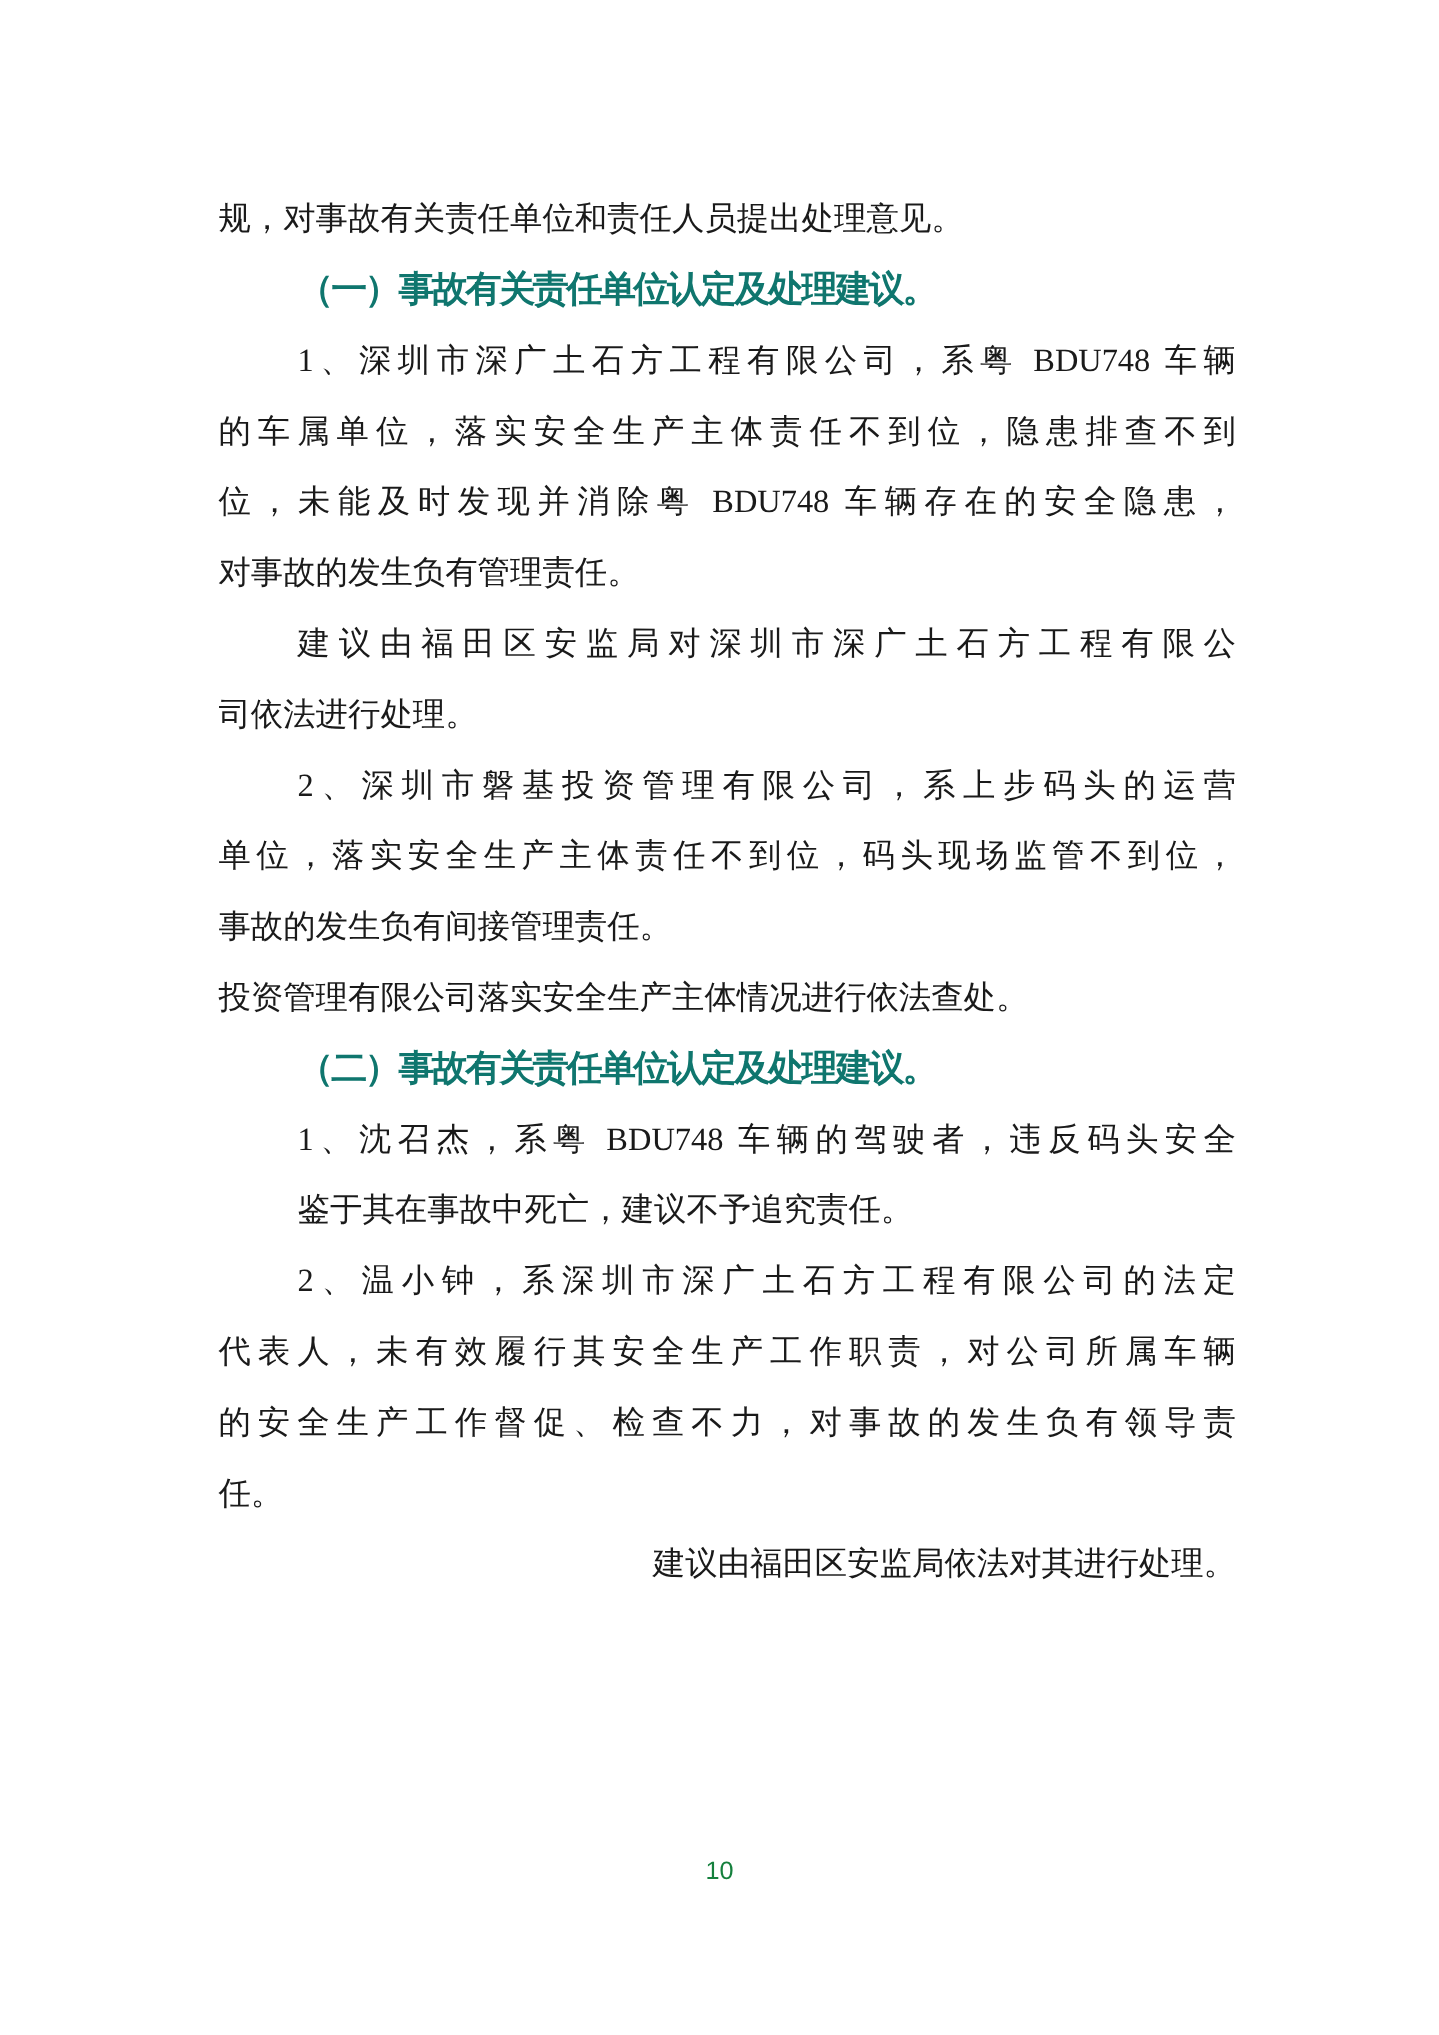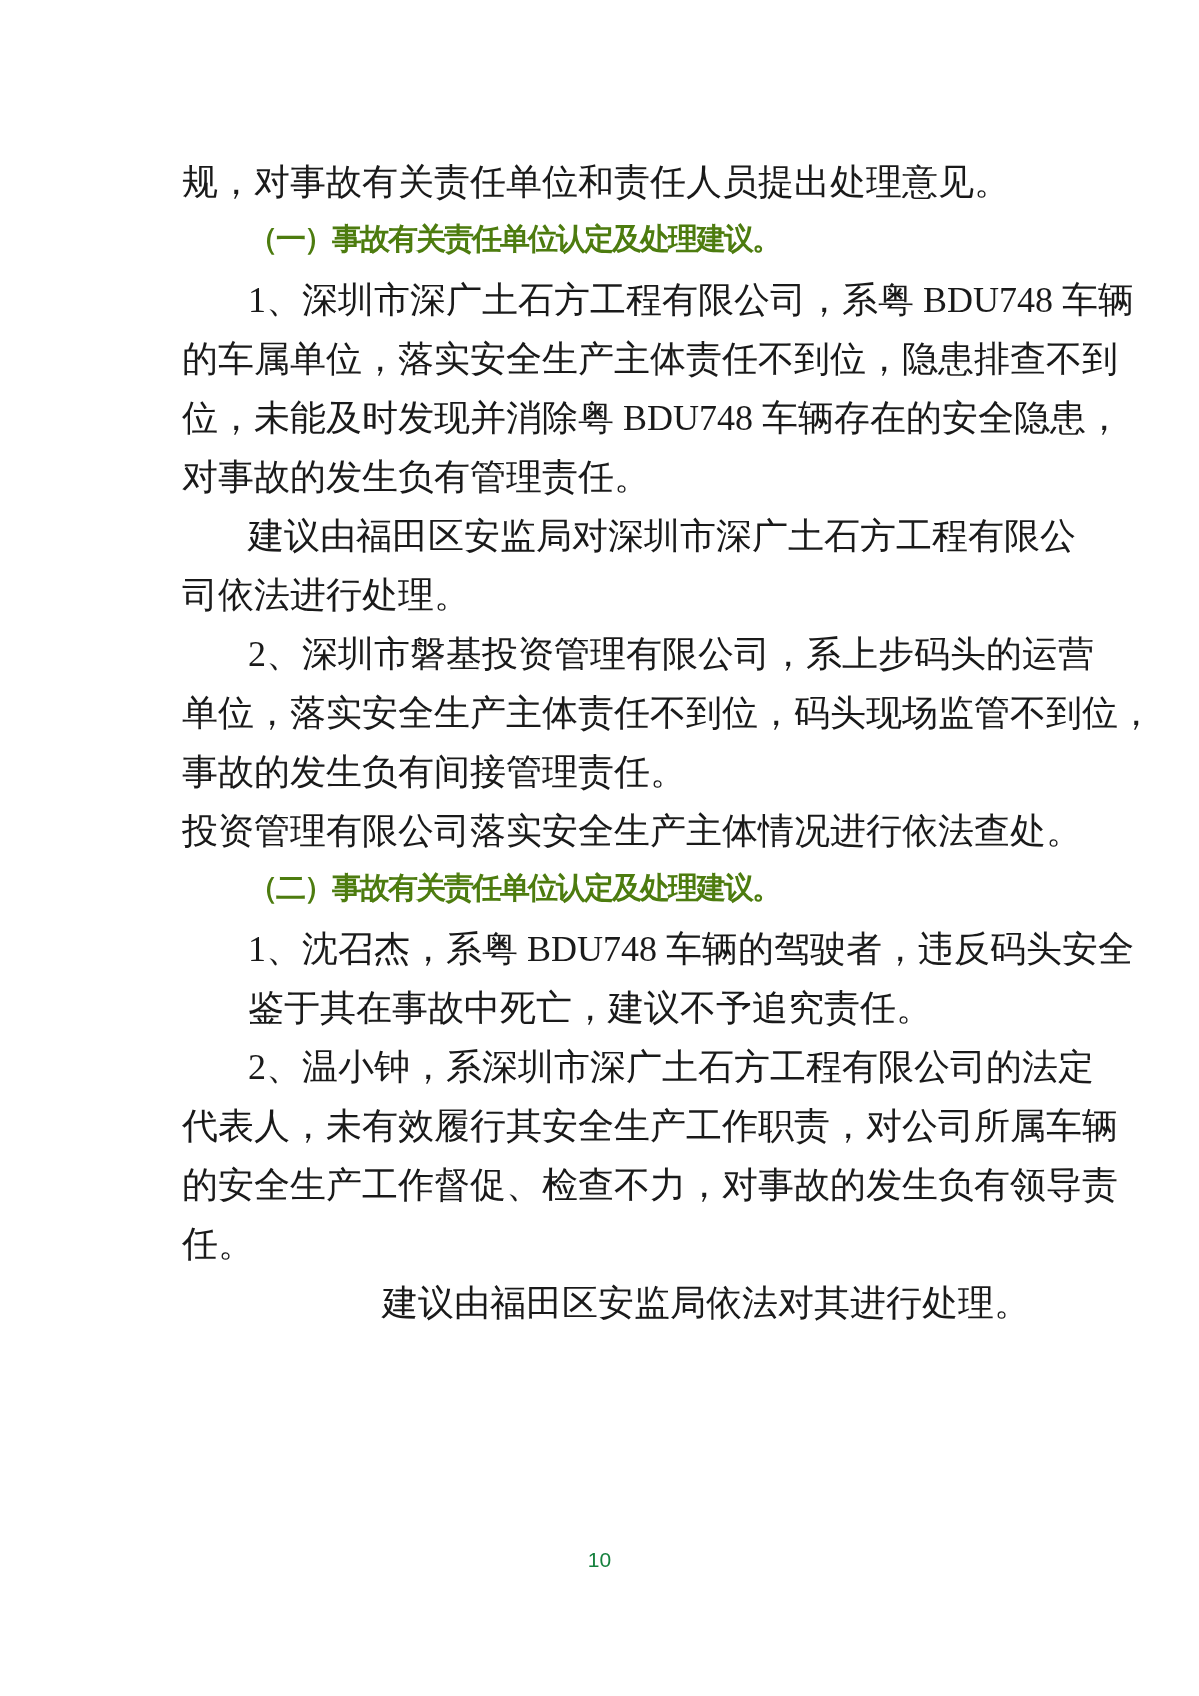--- a/index.html
+++ b/index.html
@@ -24,35 +24,35 @@
   .content {
     position: absolute;
     left: 182px;
     top: 153px;
     width: 848px;
     color: #1a1a1a;
   }
   .line {
     height: 59px;
     line-height: 59px;
-    font-size: 36px;
+    font-size: 27px;
     white-space: nowrap;
     text-align: left;
     font-family: "Liberation Serif", serif;
   }
   .line.j {
     text-align: justify;
     text-align-last: justify;
   }
   .line.h {
-    font-family: Liberation Mono, monospace;
+    font-family: Liberation Serif, serif;
     font-weight: 700;
     font-size: 30px;
     letter-spacing: -2px;
-    color: #4d7c0f;
+    color: #0f766e;
   }
   .line.i2 { padding-left: 66px; }
   .line.i25 { padding-left: 80px; text-align: right; }
   .page-number {
     position: absolute;
     left: 0;
     top: 1548px;
     width: 1199px;
     text-align: center;
     font-family: Liberation Sans, sans-serif;

